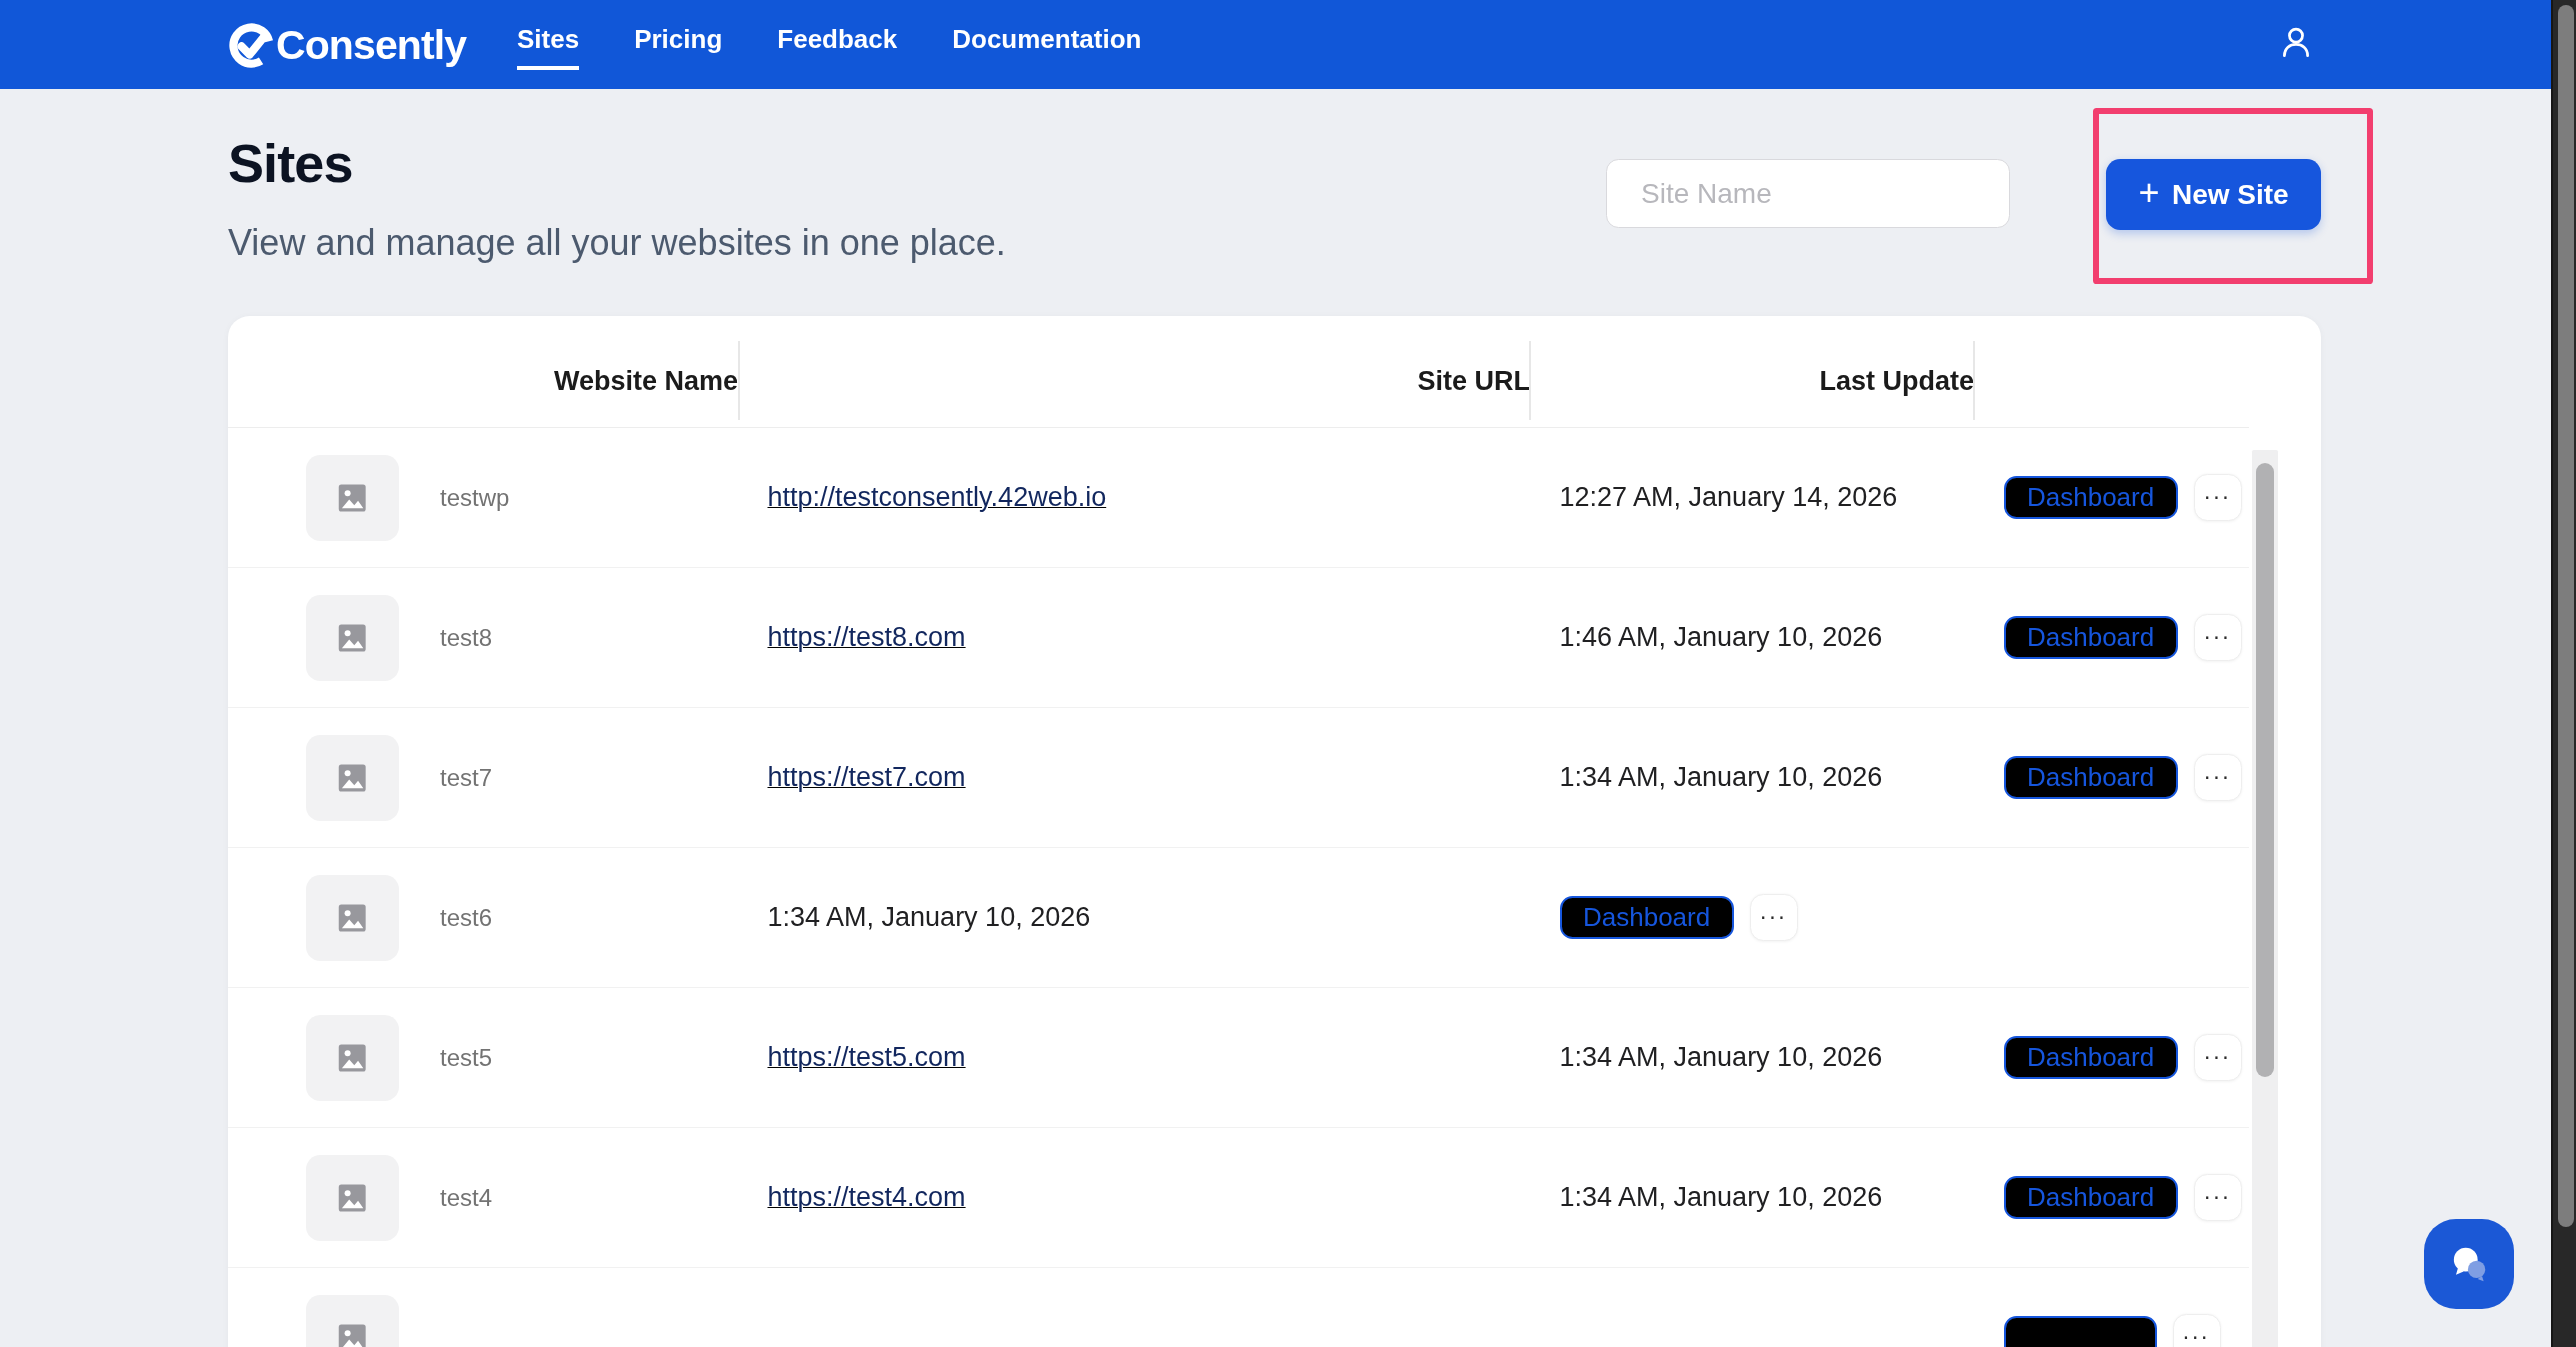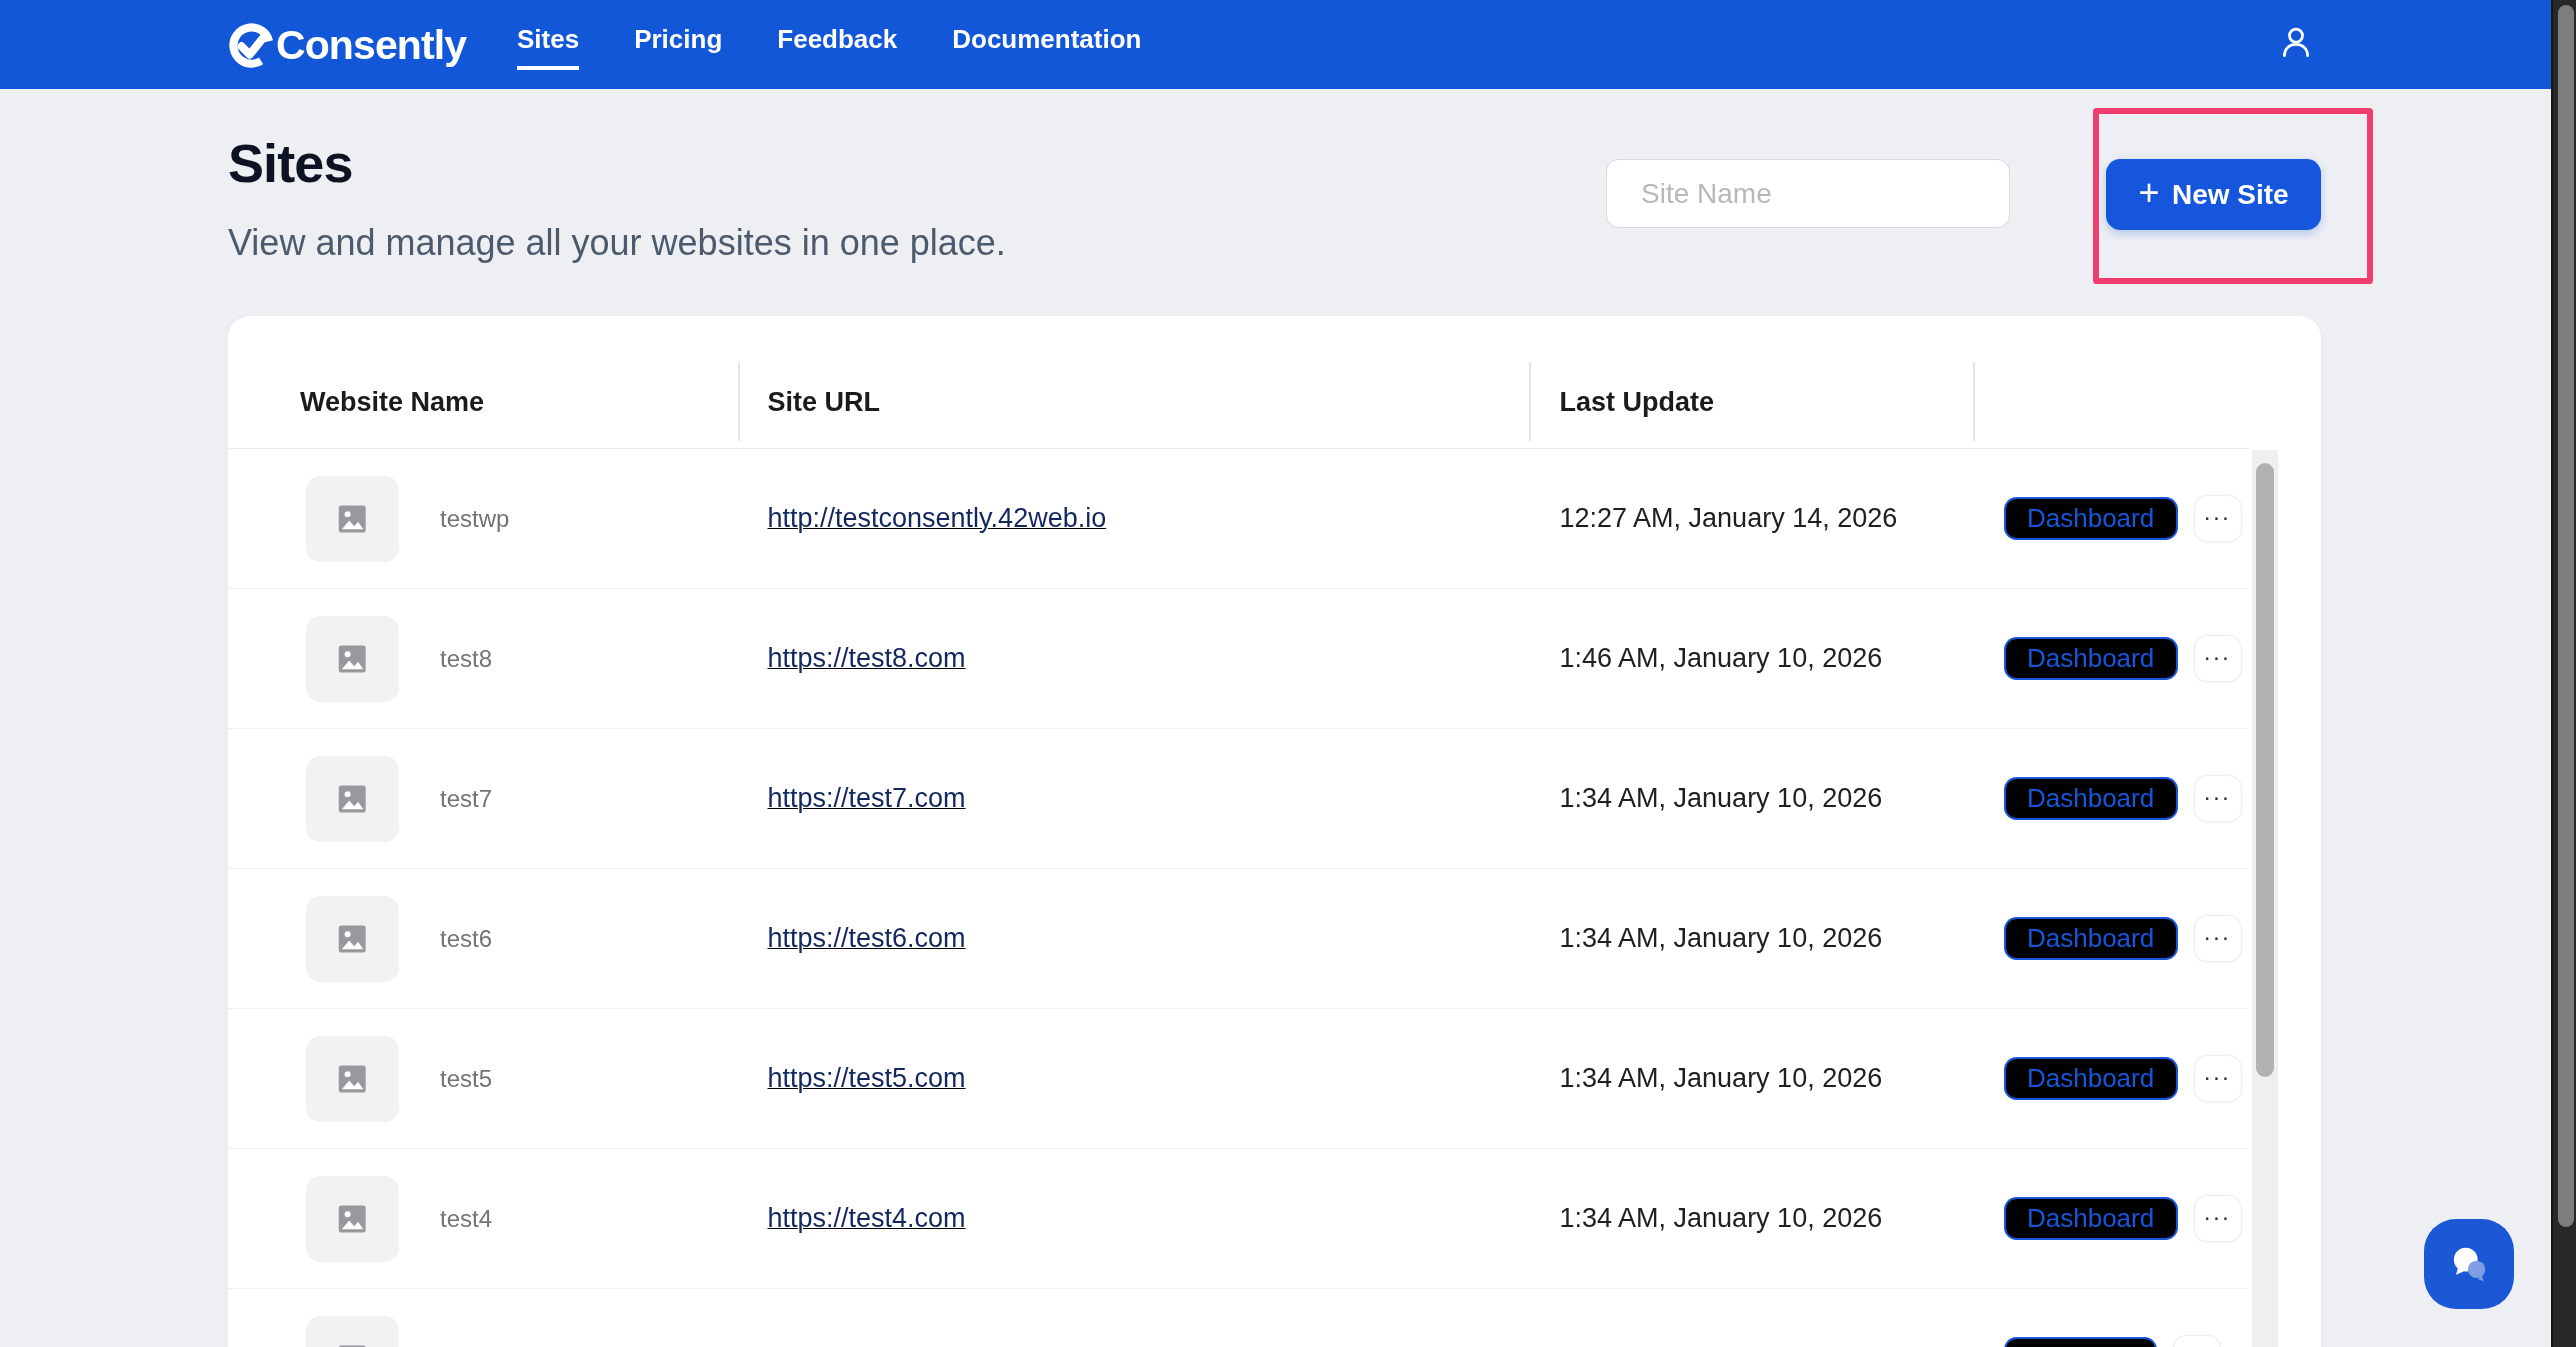--- a/index.html
+++ b/index.html
@@ -57,23 +57,23 @@
     position:absolute; left:2093px; top:108px; width:280px; height:176px;
     border:6.3px solid #f23e6e; border-radius:3.6px; pointer-events:none;
   }
 
   
   .card {
     position:absolute; left:228px; top:316px; width:2093px; height:1252px;
     background:#ffffff; border-radius:21.5px; box-shadow:0 1.8px 7.2px rgba(20,30,60,0.04);
   }
   .thead {
-    position:relative; width:2021px; height:133px;
+    position:relative; width:2021px; height:112px;
     display:grid; grid-template-columns:510px 792px 444px 276px;
-    align-items:end; border-bottom:1.8px solid #ededed;
+    align-items:end; border-bottom:1.8px solid #ededed;text-align:right;
   }
   .th { font-size:27px; font-weight:700; color:#1b1b1b; padding-bottom:30px; }
   .th.c1 { padding-left:72px; }
   .th.c2, .th.c3 { padding-left:29.5px; }
   .v-div { position:absolute; bottom:7.2px; width:1.8px; height:79px; background:#e7e7e7; }
   .v-div.d1 { left:510px; } .v-div.d2 { left:1301px; } .v-div.d3 { left:1745px; }
 
   .tbody { width:2021px; }
   .row {
     display:grid; grid-template-columns:510px 792px 444px 276px;
@@ -258,23 +258,20 @@
     <div class="cell1">
       <div class="thumb">
         <svg width="38" height="38" viewBox="0 0 24 24">
           <rect x="3" y="3.5" width="17" height="17" rx="1.6" fill="#98989d"></rect>
           <circle cx="8.6" cy="9" r="1.9" fill="#ffffff"></circle>
           <path d="M5 18.5 l4.6-5.6 3.2 3.7 2.4-2.8 3.3 4.7 z" fill="#ffffff"></path>
         </svg>
       </div>
       <span class="site-name">test6</span>
     </div>
-    <div class="cell2">
-      <a class="site-url">https://test6.com</a>
-    </div>
     <div class="cell3">1:34 AM, January 10, 2026</div>
     <div class="cell4">
       <button class="dash-btn">Dashboard</button>
       <button class="more-btn">
             <span>...</span>
           </button>
     </div>
   </div>
 
   <div class="row">

